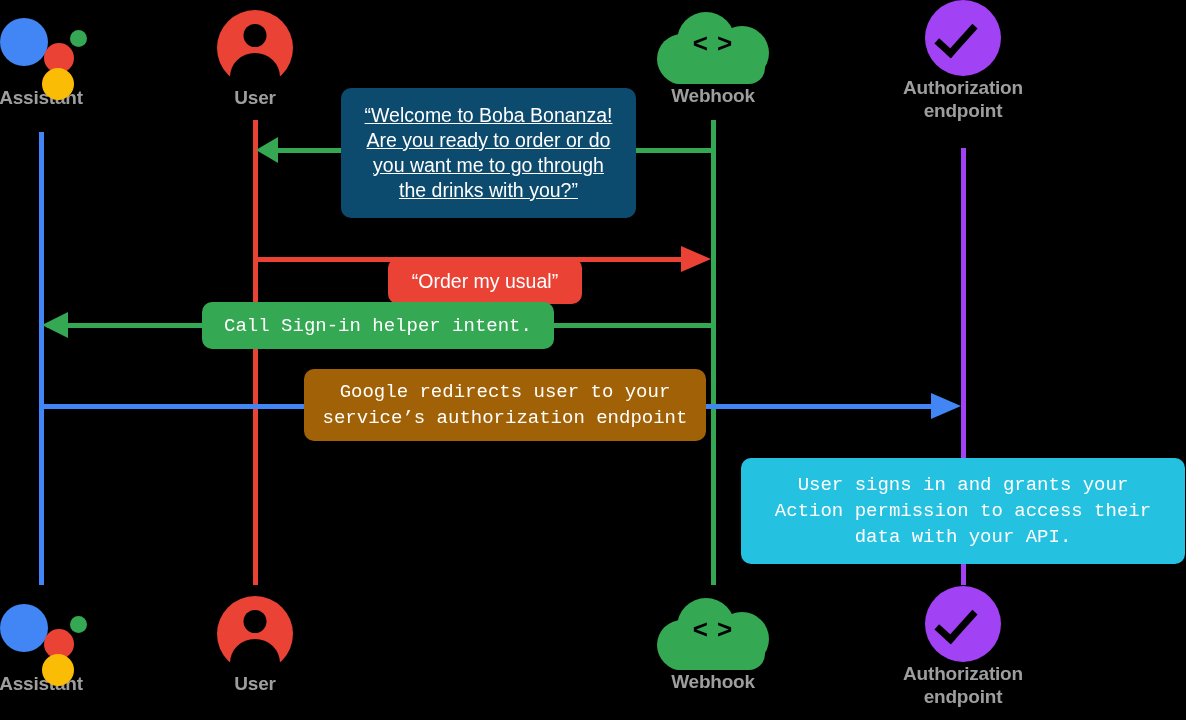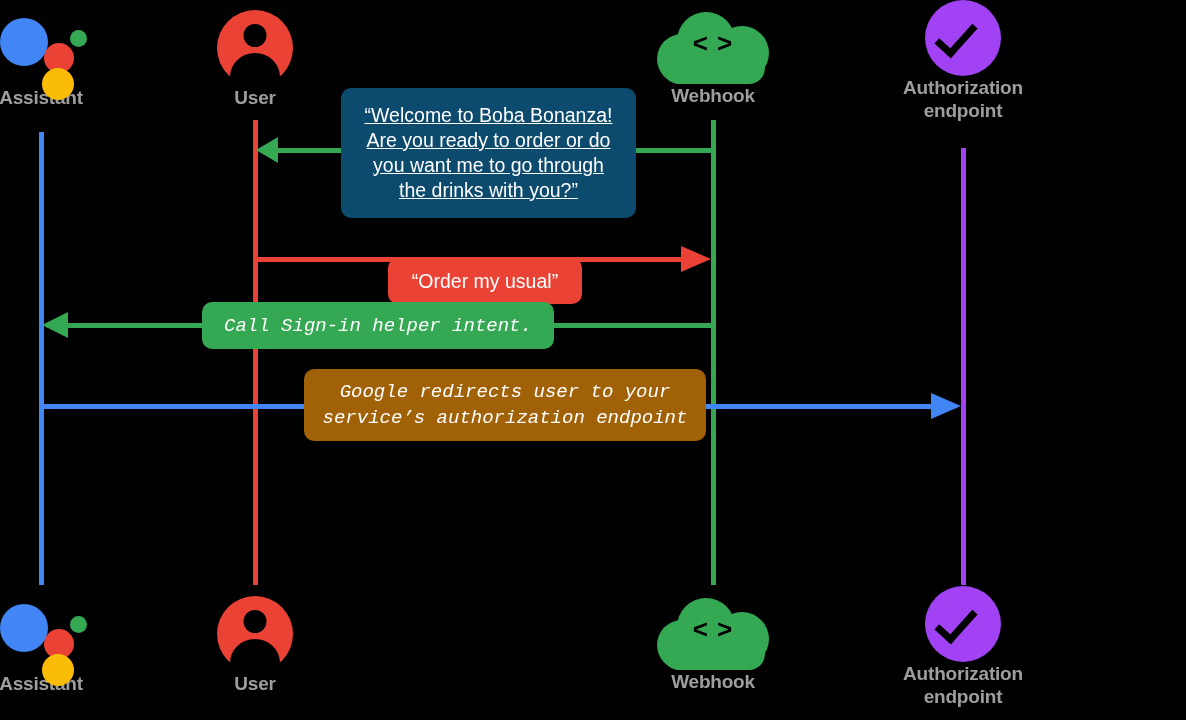--- a/index.html
+++ b/index.html
@@ -65,21 +65,21 @@
   .arrow { position: absolute; width: 0; height: 0; border-top: 13px solid transparent;
            border-bottom: 13px solid transparent; }
 
   
   .bubble {
     position: absolute; border-radius: 10px; color: #fff; text-align: center;
     display: flex; align-items: center; justify-content: center;
     white-space: pre-line;
   }
   .bubble.sans { font-family: "Liberation Sans", sans-serif; font-size: 19.5px; line-height: 25px; }
-  .bubble.mono { font-family: "Liberation Mono", monospace; font-style: italic;
+  .bubble.mono { font-family: "Liberation Mono", monospace; 
                  font-size: 19px; line-height: 26px; }
 </style>
 </head>
 <body>
 
 <div id="stage">
 
   <div class="lifeline" style="left:39px; top:132px; height:453px; background:#4285f4;"></div>
   <div class="lifeline" style="left:253px; top:120px; height:465px; background:#ea4335;"></div>
   <div class="lifeline" style="left:711px; top:120px; height:465px; background:#34a853;"></div>
@@ -143,20 +143,23 @@
 
   <div class="hline" style="left:47px; top:323px; width:667px; background:#34a853;"></div>
   <div class="arrow" style="left:42px; top:312px; border-right:26px solid #34a853;"></div>
   <div class="bubble mono" style="left:202px; top:302px; width:352px; height:47px; background:#34a853;">Call Sign-in helper intent.</div>
 
   <div class="hline" style="left:39px; top:404px; width:895px; background:#4285f4;"></div>
   <div class="arrow" style="left:931px; top:393px; border-left:30px solid #4285f4;"></div>
   <div class="bubble mono" style="left:304px; top:369px; width:402px; height:72px; background:#a16207;">Google redirects user to your
 service’s authorization endpoint</div>
 
+  <div class="bubble mono" style="left:741px; top:458px; width:444px; height:106px; background:#25c1e0;">User signs in and grants your
+Action permission to access their
+data with your API.</div>
 
   <div class="actor" style="left:-49px; top:596px;">
     <div class="icon-slot">
       <div class="assist">
         <i class="d-blue"></i>
         <i class="d-red"></i>
         <i class="d-yellow"></i>
         <i class="d-green"></i>
       </div>
     </div>

